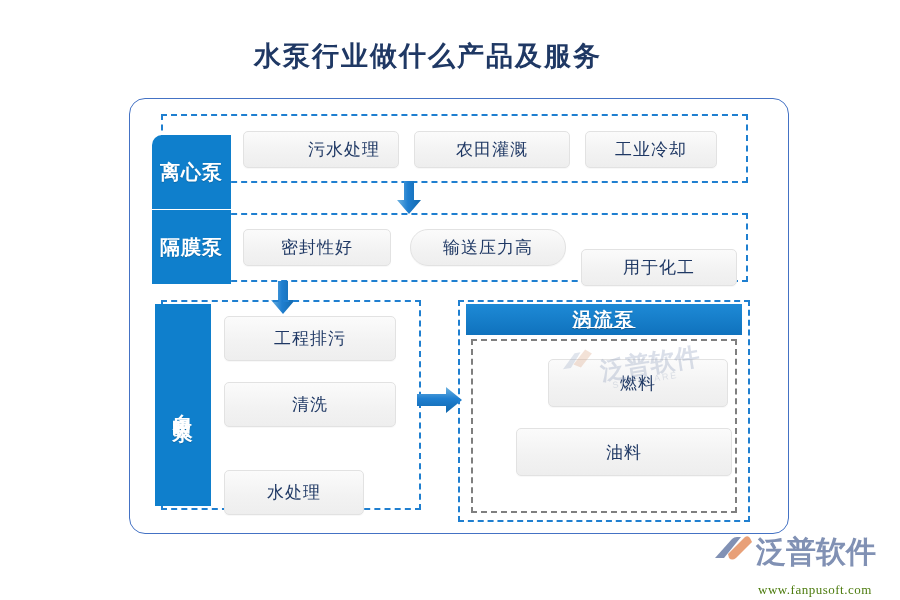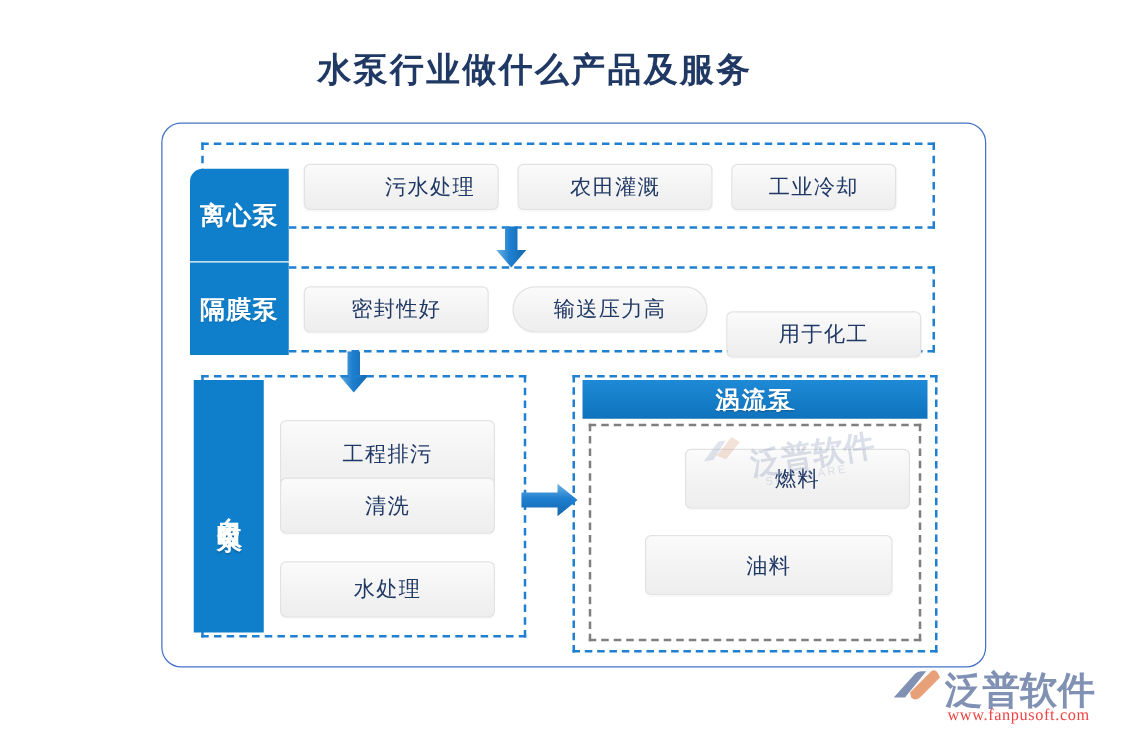--- a/index.html
+++ b/index.html
@@ -173,23 +173,23 @@
     top: 0px;
     font-size: 30px;
     font-weight: 700;
     color: #8191b4;
     font-family: "Liberation Sans", sans-serif;
     letter-spacing: 0px;
   }
   .brand-url {
     position: absolute;
     left: 46px;
-    top: 32px;
+    top: 50px;
     font-size: 13px;
-    color: #ef4444;
+    color: #4d7c0f;
     font-family: "Liberation Serif", serif;
     letter-spacing: 0.5px;
   }
   .brand-mark {
     position: absolute;
     left: 0px;
     top: 2px;
     width: 42px;
     height: 32px;
   }
@@ -240,23 +240,23 @@
       </linearGradient>
     </defs>
     <polygon points="8,0 18,0 18,19 25,19 13,33 1,19 8,19" fill="url(#gdown2)"></polygon>
   </svg>
 </div>
 
 <div class="dashed-row" style="left:161px; top:300px; width:260px; height:210px;"></div>
 
 <div class="cat-label vertical" style="left:155px; top:304px; width:56px; height:202px;">自吸泵</div>
 
-<div class="item-box" style="left:224px; top:336px; width:172px; height:55px;text-align:center;">工程排污</div>
+<div class="item-box" style="left:224px; top:316px; width:172px; height:45px;text-align:center;">工程排污</div>
 <div class="item-box" style="left:224px; top:382px; width:172px; height:45px;">清洗</div>
-<div class="item-box" style="left:224px; top:449px; width:172px; height:45px;">水处理</div>
+<div class="item-box" style="left:224px; top:470px; width:140px; height:45px;">水处理</div>
 
 <div class="arrow" style="left:417px; top:386px; width:46px; height:28px;">
   <svg width="46" height="28" viewBox="0 0 46 28">
     <defs>
       <linearGradient id="gright1" x1="0" y1="0" x2="0" y2="1">
         <stop offset="0%" stop-color="#6fb3e0"></stop>
         <stop offset="45%" stop-color="#1f7fd0"></stop>
         <stop offset="100%" stop-color="#1268ac"></stop>
       </linearGradient>
     </defs>
@@ -264,21 +264,21 @@
   </svg>
 </div>
 
 <div class="vortex-outer" style="left:458px; top:300px; width:292px; height:222px;"></div>
 
 <div class="vortex-header" style="left:466px; top:304px; width:276px; height:31px;">涡流泵</div>
 
 <div class="vortex-inner" style="left:471px; top:339px; width:266px; height:174px;"></div>
 
 <div class="item-box" style="left:516px; top:359px; width:180px; height:48px;margin-left:32px;">燃料</div>
-<div class="item-box" style="left:516px; top:428px; width:198px; height:48px;">油料</div>
+<div class="item-box" style="left:516px; top:428px; width:216px; height:48px;">油料</div>
 
 <div class="watermark">
   <svg class="wm-mark" viewBox="0 0 34 26">
     <path d="M2 18 L16 4 L22 4 L10 18 Z" fill="#9aaac4"></path>
     <path d="M13 15 L27 2 L33 7 L20 19 Z" fill="#d9a07e"></path>
   </svg>
   <div class="wm-text">泛普软件</div>
   <div class="wm-sub">SOFTWARE</div>
 </div>
 

